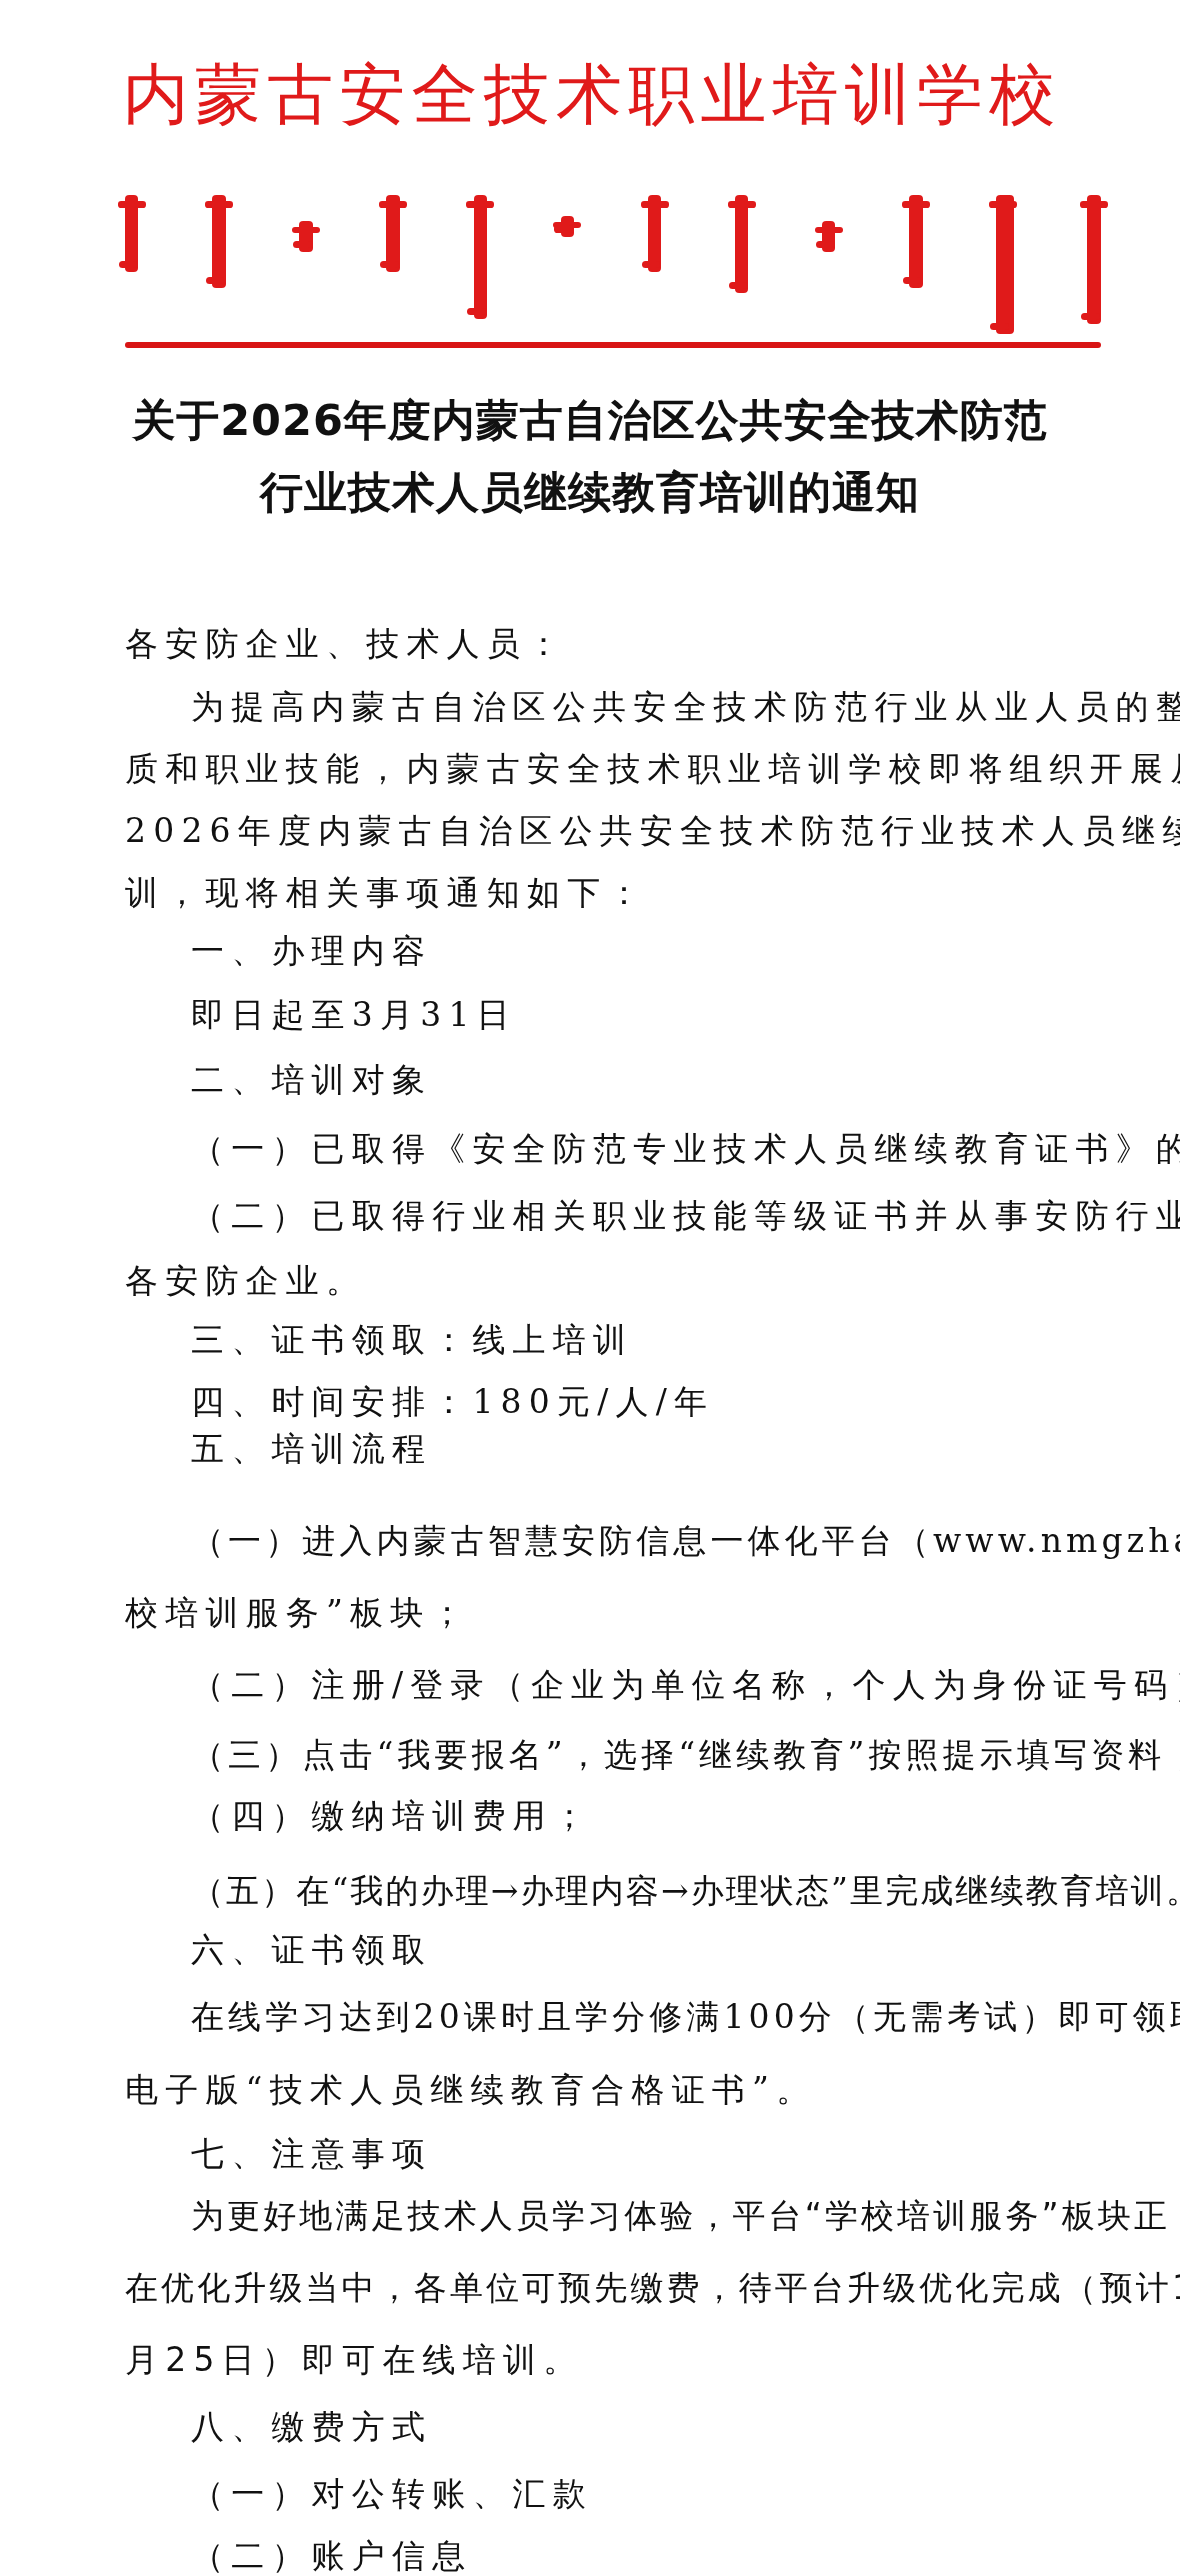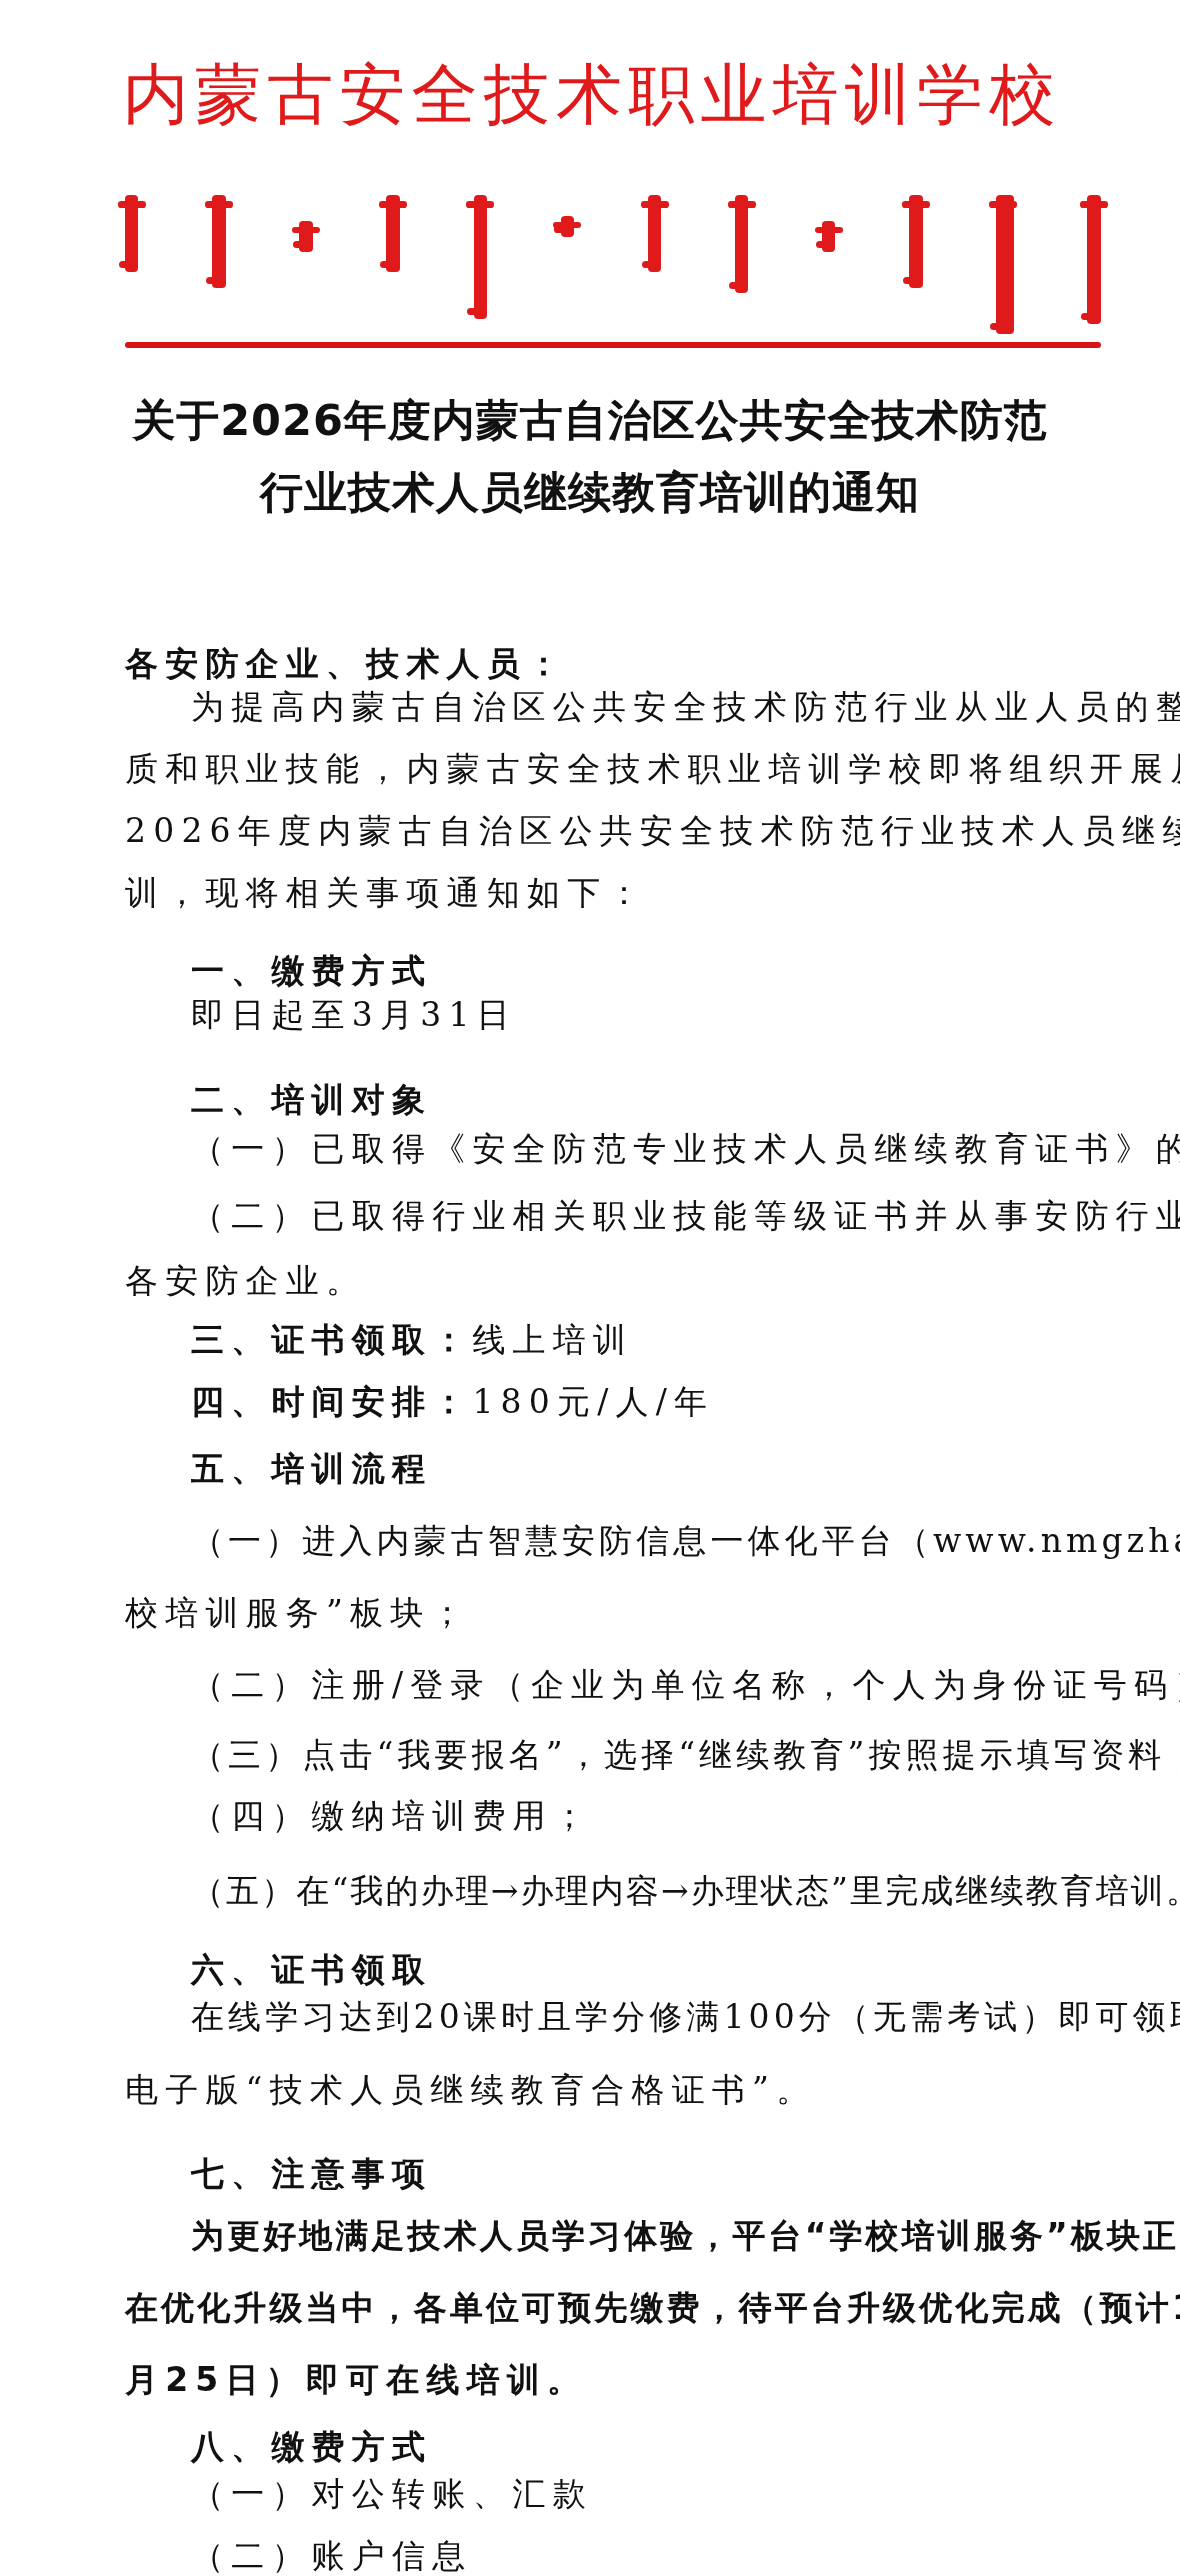--- a/index.html
+++ b/index.html
@@ -10,21 +10,21 @@
                font-family:"DejaVu Sans","Liberation Sans",sans-serif; font-size:66px; letter-spacing:6.2px;
                line-height:77px; padding-left:2.1px; }
   .mongol { left:125px; width:976px; top:185px; height:139px; display:flex; justify-content:space-between; align-items:flex-start; }
   .mongol .w { width:13.4px; background:#e01a1a; border-radius:4.1px; position:relative; }
   .mongol .w::before { content:""; position:absolute; left:-7.2px; top:6.2px; width:28px; height:6.2px; background:#e01a1a; border-radius:3.1px; }
   .mongol .w::after { content:""; position:absolute; left:-6.2px; bottom:4.1px; width:18.5px; height:7.2px; background:#e01a1a; border-radius:3.6px; }
   .redline { left:125px; top:342px; width:976px; height:5.7px; background:#d81515; border-radius:3.1px; }
   .headline { left:0; width:1180px; text-align:center; font-family:"DejaVu Sans","Liberation Sans",sans-serif;
               font-weight:bold; font-size:43px; line-height:52px; letter-spacing:1px; }
   .line { font-size:33px; line-height:41px; letter-spacing:7.2px; }
-  .bold { font-weight:bold; font-family:"DejaVu Sans","Liberation Sans",sans-serif;margin-top:20px; }
+  .bold { font-weight:normal; font-family:"DejaVu Sans","Liberation Sans",sans-serif; }
   .ind0 { left:125px; }
   .ind1 { left:191px; }
 </style>
 </head>
 <body>
 
 <div class="abs hdr-title">内蒙古安全技术职业培训学校</div>
 
 <div class="abs mongol">
   <div class="w" style="height:77px;margin-top:10.3px"></div>
@@ -46,21 +46,21 @@
 <div class="abs headline" style="top:394px">关于2026年度内蒙古自治区公共安全技术防范</div>
 <div class="abs headline" style="top:466px">行业技术人员继续教育培训的通知</div>
 
 <div class="abs line bold ind0" style="top:623px">各安防企业、技术人员：</div>
 
 <div class="abs line ind1" style="top:686px">为提高内蒙古自治区公共安全技术防范行业从业人员的整体素</div>
 <div class="abs line ind0" style="top:748px">质和职业技能，内蒙古安全技术职业培训学校即将组织开展从业人员</div>
 <div class="abs line ind0" style="top:810px">2026年度内蒙古自治区公共安全技术防范行业技术人员继续教育培</div>
 <div class="abs line ind0" style="top:872px">训，现将相关事项通知如下：</div>
 
-<div class="abs line bold ind1" style="top:930px">一、缴费方式</div>
+<div class="abs line bold ind1" style="top:930px">一、办理内容</div>
 <div class="abs line ind1" style="top:994px">即日起至3月31日</div>
 
 <div class="abs line bold ind1" style="top:1059px">二、培训对象</div>
 <div class="abs line ind1" style="top:1128px">（一）已取得《安全防范专业技术人员继续教育证书》的人员；</div>
 <div class="abs line ind1" style="top:1195px">（二）已取得行业相关职业技能等级证书并从事安防行业相关工</div>
 <div class="abs line ind0" style="top:1260px">各安防企业。</div>
 
 <div class="abs line ind1" style="top:1319px">
   <span class="bold">三、证书领取：</span><span>线上培训</span>
 </div>

